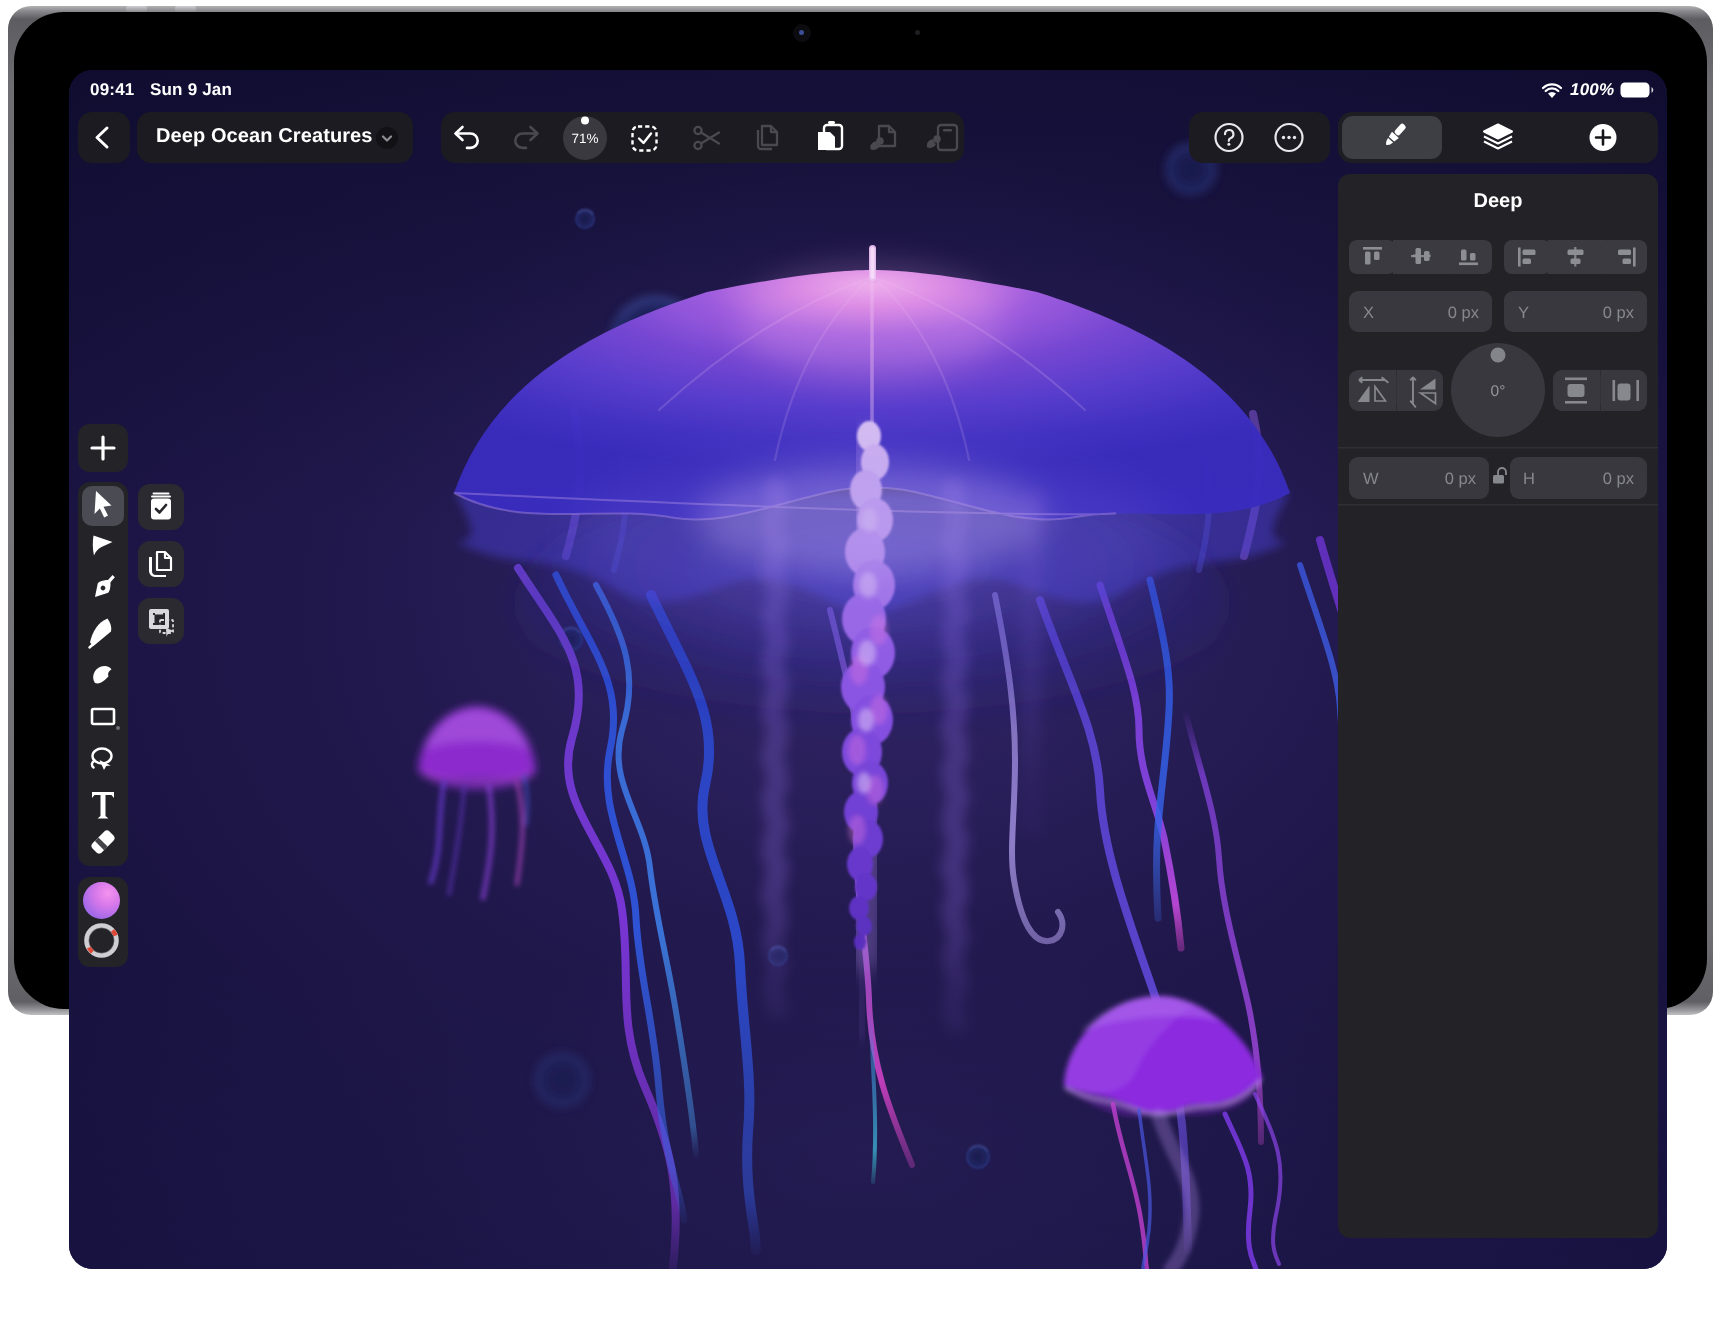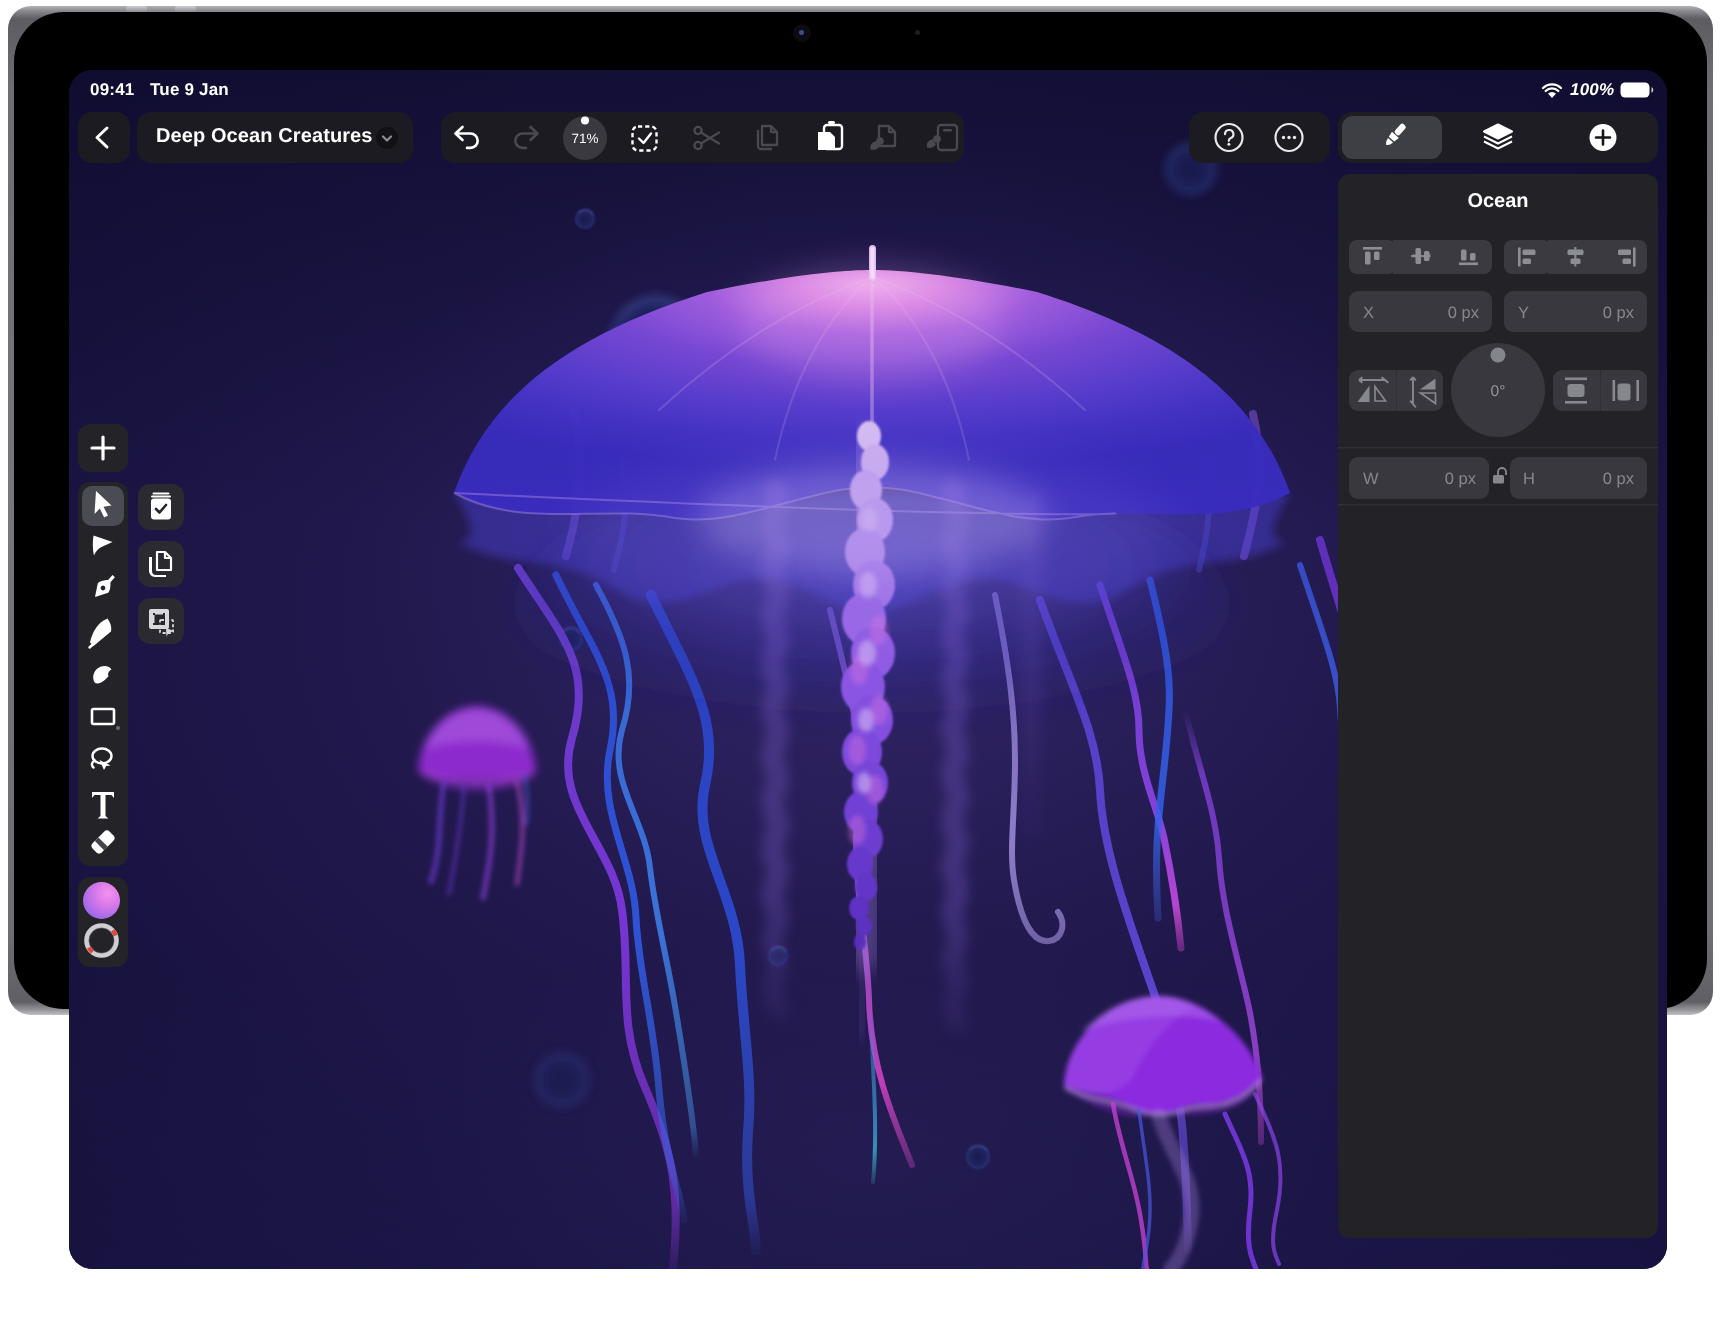--- a/index.html
+++ b/index.html
@@ -427,21 +427,21 @@
 <g fill="none" stroke-linecap="round">
 <path d="M1090 1046 C1104 1090 1128 1110 1122 1150 C1116 1186 1104 1196 1102 1199" stroke="#b18ae8" stroke-width="15" opacity="0.32" filter="url(#b2)"></path>
 <path d="M1156 1044 C1172 1080 1186 1100 1181 1140 C1176 1180 1184 1190 1187 1199" stroke="#7a3ae4" stroke-width="5" opacity="0.85"></path>
 <path d="M1186 1024 C1206 1068 1218 1090 1208 1140 C1200 1176 1206 1184 1210 1194" stroke="#8a45e8" stroke-width="4" opacity="0.7"></path>
 <path d="M1044 1034 C1052 1080 1066 1110 1072 1150 C1078 1186 1076 1192 1078 1199" stroke="#c040d0" stroke-width="4.5" opacity="0.8"></path>
 <path d="M1070 1040 C1076 1090 1084 1120 1080 1160 C1077 1186 1074 1192 1074 1199" stroke="#4a55e0" stroke-width="3.5" opacity="0.7"></path>
 </g>
 </svg>
 
 <div class="sb" style="left:21px;top:10px;">09:41</div>
-<div class="sb" style="left:81px;top:10px;">Tue 9 Jan</div>
+<div class="sb" style="left:81px;top:10px;">Sun 9 Jan</div>
 <div class="sb" style="left:1501px;top:10px;font-style:italic;">100%</div>
 <svg style="position:absolute;left:1472px;top:13px;" width="22" height="16" viewBox="0 0 22 16">
  <path d="M11 15 L7 10.6 a6 6 0 0 1 8 0 Z" fill="#fff"></path>
  <path d="M4.7 8 a9 9 0 0 1 12.6 0" stroke="#fff" stroke-width="2.3" fill="none" stroke-linecap="round"></path>
  <path d="M2 5 a12.8 12.8 0 0 1 18 0" stroke="#fff" stroke-width="2.3" fill="none" stroke-linecap="round"></path>
 </svg>
 <svg style="position:absolute;left:1551px;top:12px;" width="34" height="16" viewBox="0 0 34 16">
  <rect x="0.5" y="0.5" width="29" height="15" rx="4.5" fill="#fff"></rect>
  <path d="M31.5 5 a3.4 3.4 0 0 1 0 6 Z" fill="#fff" opacity="0.8"></path>
 </svg>
@@ -537,21 +537,21 @@
   <path d="M160 12.5 L174 19.5 L160 26.5 L146 19.5 Z" fill="#fff"></path>
   <path d="M146 24.5 L160 31.5 L174 24.5"></path>
   <path d="M146 29.5 L160 36.5 L174 29.5"></path>
  </g>
 
  <circle cx="265" cy="25.5" r="13.5" fill="#fff"></circle>
  <path d="M265 18.5 V32.5 M258 25.5 H272" stroke="#16161a" stroke-width="2.6" stroke-linecap="round"></path>
 </svg>
 
 <div class="panel" style="left:1269px;top:104px;width:320px;height:1064px;background:#222227;"></div>
-<div style="position:absolute;left:1269px;top:120px;width:320px;text-align:center;color:#fff;font-size:20px;font-weight:700;">Ocean</div>
+<div style="position:absolute;left:1269px;top:120px;width:320px;text-align:center;color:#fff;font-size:20px;font-weight:700;">Deep</div>
 <svg style="position:absolute;left:1269px;top:104px;" width="320" height="420" viewBox="0 0 320 420">
  <defs>
   <g id="vbars">
             <rect x="-8" y="0" width="7" height="0"></rect>
           </g>
  </defs>
 
  <g>
   <rect x="11" y="66" width="47" height="34" rx="8" fill="#3a3a40"></rect>
   <rect x="59" y="66" width="47" height="34" rx="0" fill="#3a3a40"></rect>

